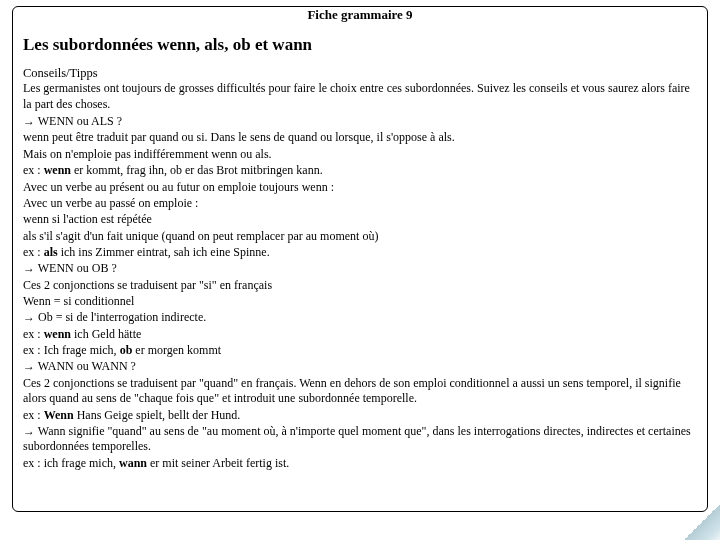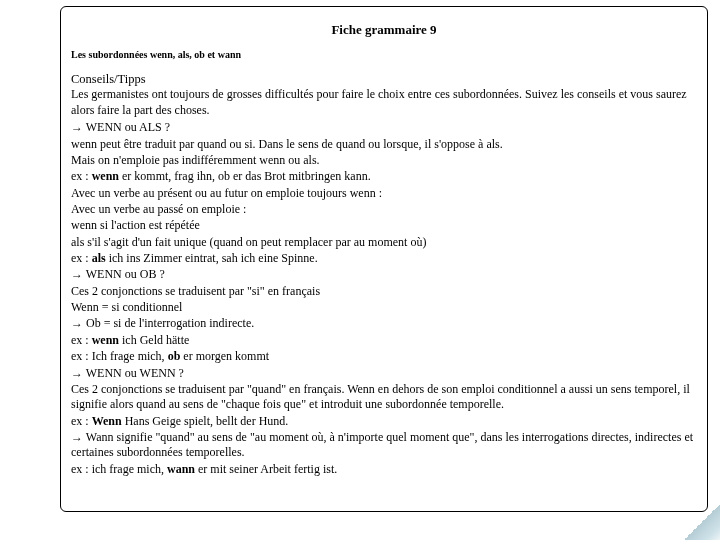--- a/index.html
+++ b/index.html
@@ -16,33 +16,32 @@
   }
   .sheet {
     position: absolute;
     top: 6px;
     left: 12px;
     right: 12px;
     bottom: 28px;
     border: 1px solid #000;
     border-radius: 6px;
     box-sizing: border-box;
-    padding: 15px 10px 8px 10px;
+    padding: 0 10px 8px 10px;
     line-height: 1.28;
-    margin-left: 48px;
   }
   .title {
     text-align: center;
     font-weight: bold;
     font-size: 13px;
     margin-bottom: 10px;
   }
   .subtitle {
     font-weight: bold;
-    font-size: 10px;
+    font-size: 17px;
     margin-bottom: 10px;
   }
   .section-head {
     font-weight: normal;
     font-size: 12.5px;
   }
   .intro {
     margin-bottom: 2px;
   }
   .line { margin: 0 0 1px 0; }
@@ -84,21 +83,21 @@
   <div class="line">→ WENN ou OB ?</div>
   <div class="line">Ces 2 conjonctions se traduisent par "si" en français</div>
   <div class="line">Wenn = si conditionnel</div>
   <div class="line">→ Ob = si de l'interrogation indirecte.</div>
   <div class="line">
     <span>ex : </span><span class="bold">wenn</span><span> ich Geld hätte</span>
   </div>
   <div class="line">
     <span>ex : Ich frage mich, </span><span class="bold">ob</span><span> er morgen kommt</span>
   </div>
-  <div class="line">→ WENN ou WENN ?</div>
+  <div class="line">→ WANN ou WANN ?</div>
   <div class="line">Ces 2 conjonctions se traduisent par "quand" en français. Wenn en dehors de son emploi conditionnel a aussi un sens temporel, il signifie alors quand au sens de "chaque fois que" et introduit une subordonnée temporelle.</div>
   <div class="line">
     <span>ex : </span><span class="bold">Wenn</span><span> Hans Geige spielt, bellt der Hund.</span>
   </div>
   <div class="line">→ Wann signifie "quand" au sens de "au moment où, à n'importe quel moment que", dans les interrogations directes, indirectes et certaines subordonnées temporelles.</div>
   <div class="line">
     <span>ex : ich frage mich, </span><span class="bold">wann</span><span> er mit seiner Arbeit fertig ist.</span>
   </div>
 </div>
 

